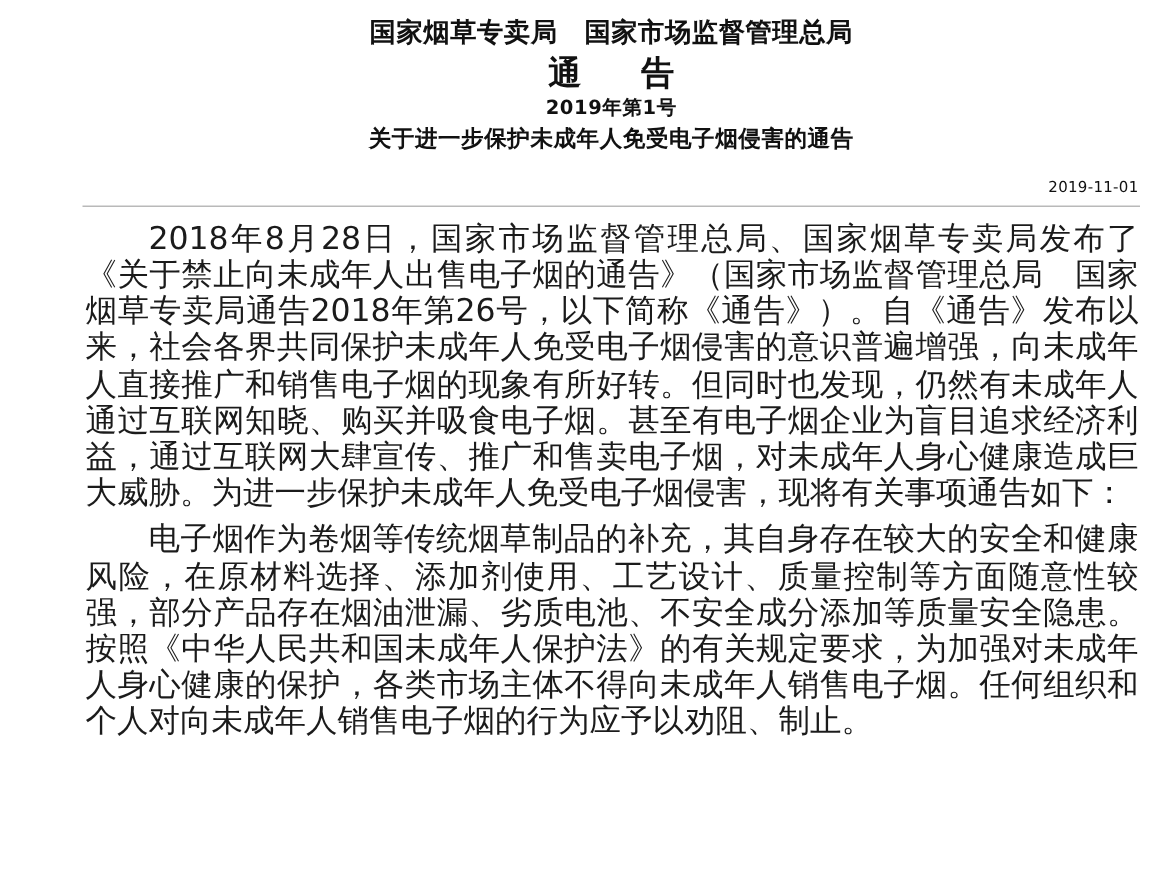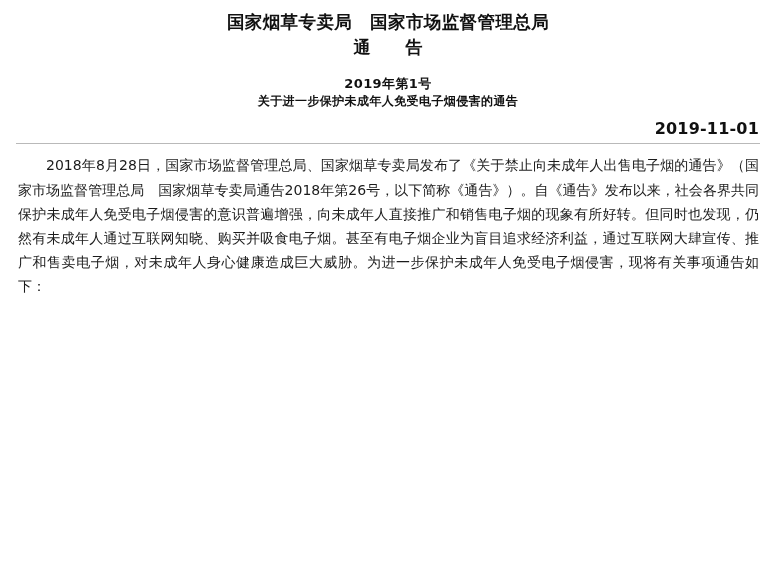--- a/index.html
+++ b/index.html
@@ -13,77 +13,78 @@
     overflow: hidden;
     font-family: "DejaVu Sans", "Liberation Sans", sans-serif;
     color: #1a1a1a;
   }
   .page {
     width: 776px;
     height: 580px;
     position: relative;
     background: #ffffff;
     box-sizing: border-box;
+    padding-left: 39px;
   }
 
   
   .doc-header {
     padding-top: 11px;
     text-align: center;
   }
   .title-line {
     font-weight: bold;
     color: #111111;
     letter-spacing: 0.4px;
     line-height: 1.30;
   }
   .title-org {
     font-size: 17.5px;
     margin-bottom: 2px;
   }
   .title-type {
-    font-size: 17px;
+    font-size: 22px;
     letter-spacing: 9px;
     padding-left: 9px;
-    margin-bottom: 18px;
+    margin-bottom: 1px;
   }
   .title-number {
     font-size: 13px;
     margin-bottom: 1px;
   }
   .title-subject {
-    font-size: 12px;
+    font-size: 15px;
   }
 
   
   .date-row {
     text-align: right;
     padding-right: 17px;
     margin-top: 10px;
   }
   .date-stamp {
-    font-size: 16px;
-    font-weight: bold;
+    font-size: 10px;
+    font-weight: normal;
     color: #111111;
     letter-spacing: 0.2px;
   }
 
   
   .divider {
     height: 1px;
     background: #b9b9b9;
     margin: 5px 16px 0 16px;
   }
 
   
   .doc-body {
     padding: 9px 17px 0 18px;
   }
   .body-para {
-    font-size: 14px;
+    font-size: 21px;
     line-height: 24.2px;
     text-align: justify;
     text-justify: inter-ideograph;
     text-indent: 2em;
     margin: 0 0 7px 0;
     color: #1b1b1b;
   }
 </style>
 </head>
 <body>
@@ -98,15 +99,16 @@
   </div>
 
   <div class="date-row">
     <span class="date-stamp">2019-11-01</span>
   </div>
 
   <div class="divider"></div>
 
   <div class="doc-body">
     <p class="body-para">2018年8月28日，国家市场监督管理总局、国家烟草专卖局发布了《关于禁止向未成年人出售电子烟的通告》（国家市场监督管理总局　国家烟草专卖局通告2018年第26号，以下简称《通告》）。自《通告》发布以来，社会各界共同保护未成年人免受电子烟侵害的意识普遍增强，向未成年人直接推广和销售电子烟的现象有所好转。但同时也发现，仍然有未成年人通过互联网知晓、购买并吸食电子烟。甚至有电子烟企业为盲目追求经济利益，通过互联网大肆宣传、推广和售卖电子烟，对未成年人身心健康造成巨大威胁。为进一步保护未成年人免受电子烟侵害，现将有关事项通告如下：</p>
+    <p class="body-para">电子烟作为卷烟等传统烟草制品的补充，其自身存在较大的安全和健康风险，在原材料选择、添加剂使用、工艺设计、质量控制等方面随意性较强，部分产品存在烟油泄漏、劣质电池、不安全成分添加等质量安全隐患。按照《中华人民共和国未成年人保护法》的有关规定要求，为加强对未成年人身心健康的保护，各类市场主体不得向未成年人销售电子烟。任何组织和个人对向未成年人销售电子烟的行为应予以劝阻、制止。</p>
   </div>
 
 </div>
 
 </body></html>

